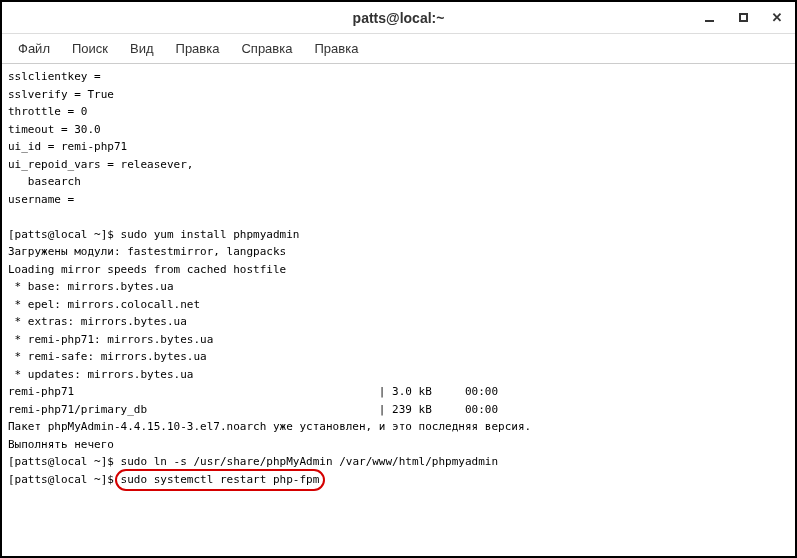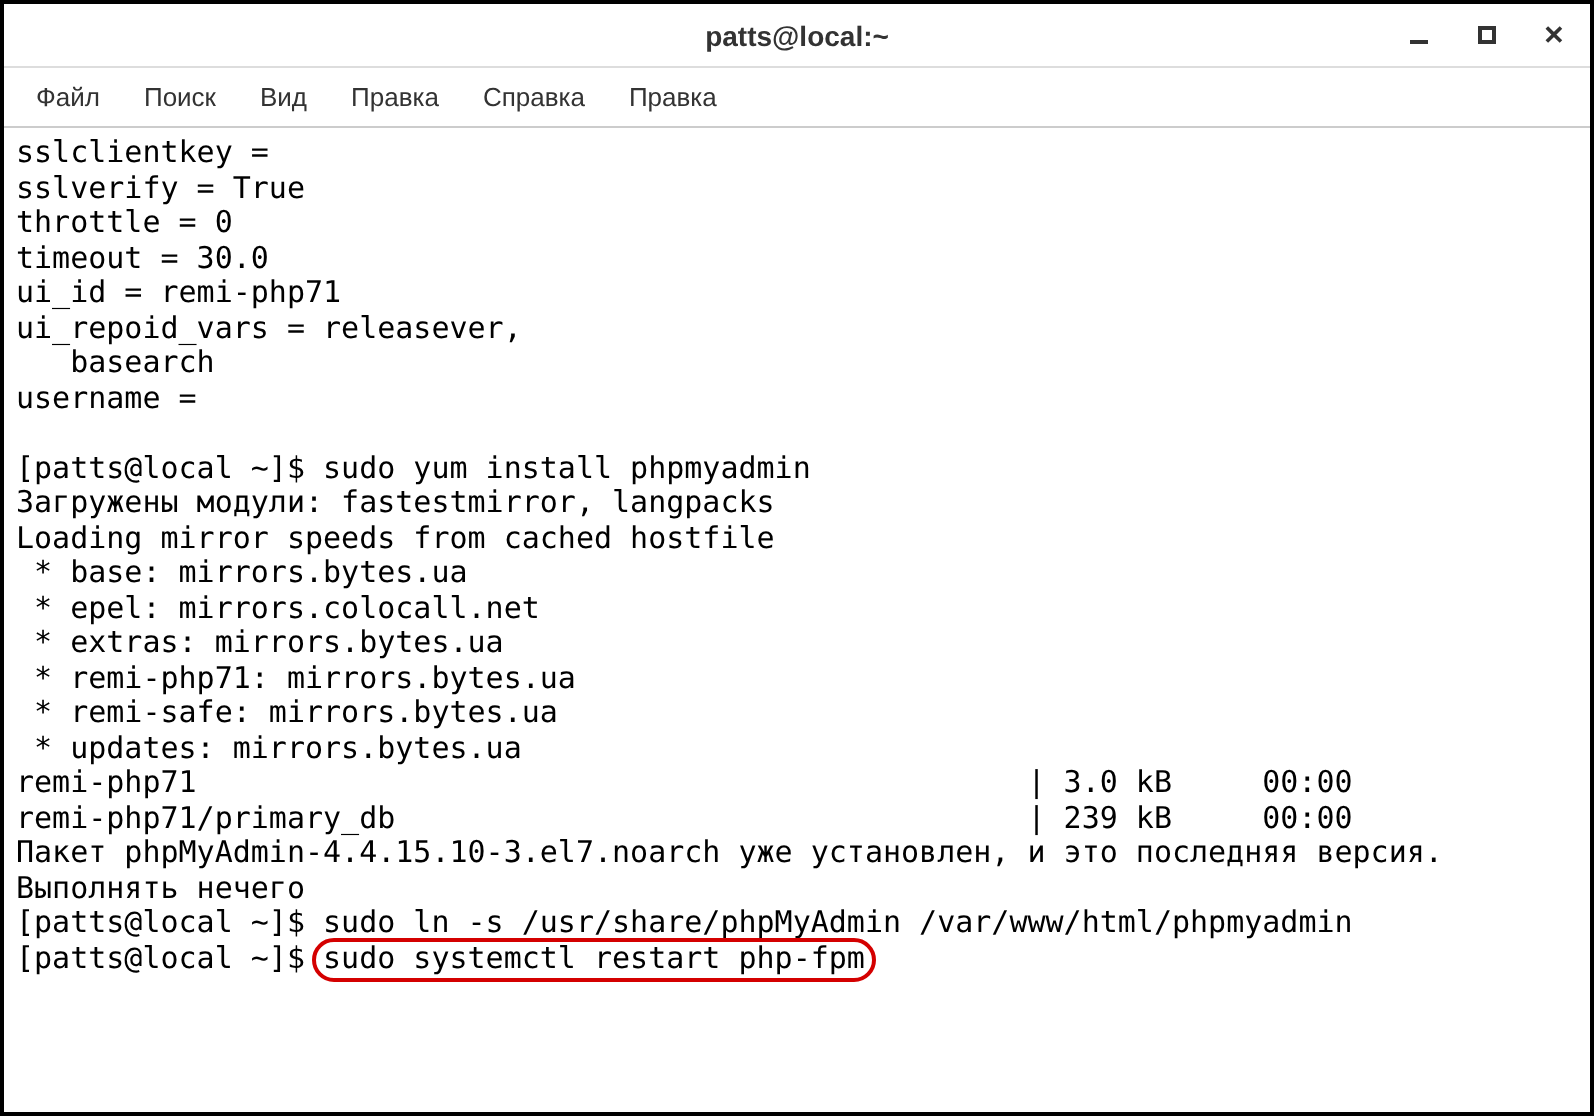--- a/index.html
+++ b/index.html
@@ -50,21 +50,21 @@
       color: #333;
       border-bottom: 1px solid #ccc;
       background: #fff;
     }
     .menu-item {
       padding: 3px 10px;
       cursor: pointer;
     }
     .terminal {
       font-family: "DejaVu Sans Mono", "Liberation Mono", monospace;
-      font-size: 15px;
+      font-size: 11px;
       line-height: 17.5px;
       color: #000;
       background: #fff;
       padding: 4px 6px 6px 6px;
       white-space: pre;
       letter-spacing: 0;
     }
     .highlight-oval {
       display: inline-block;
       position: relative;

